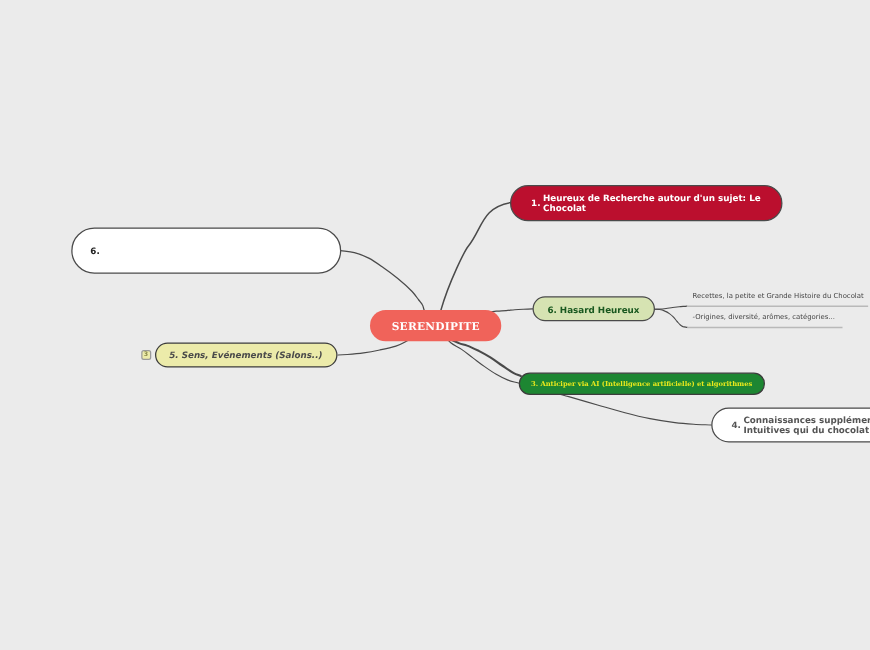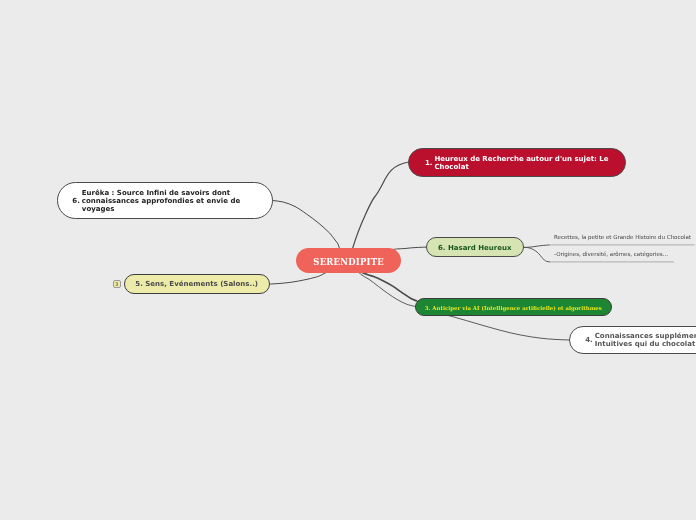--- a/index.html
+++ b/index.html
@@ -36,21 +36,21 @@
          font-family:"DejaVu Serif",serif;font-size:5.4px;}
 
   
   #node4{left:568.7px;top:325.6px;width:160px;height:28.2px;background:#fff;
          border:1px solid #4a4a4a;color:#555;font-size:7px;line-height:8.6px;
          padding:0 6px 0 15.5px;}
   #node4 .nidx{margin-right:2px;}
 
   
   #node5{left:123.6px;top:273.7px;width:146.2px;height:20px;background:#ecebaa;
-         border:1.3px solid #3c3c3c;color:#4a4a4a;justify-content:center;font-size:7px;}
+         border:1.3px solid #3c3c3c;color:#4a4a4a;justify-content:center;font-size:7px;font-style:italic;}
 
   
   #node6{left:56.5px;top:182px;width:216.2px;height:36.7px;background:#fff;
          border:1px solid #4a4a4a;color:#222;font-size:7px;line-height:8px;
          padding:0 6px 0 14.8px;}
   #node6 .nidx{margin-right:2px;}
 
   
   #badge{position:absolute;left:112.5px;top:279.5px;width:8.5px;height:8px;
          box-sizing:border-box;background:#ecebaa;border:1px solid #999;
@@ -103,20 +103,19 @@
     <span class="nidx">4.</span>
     <span class="ntext">Connaissances supplémentaires Intuitives qui du chocolat</span>
   </div>
 
   <div class="node" id="node5">
     <span class="ntext">5. Sens, Evénements (Salons..)</span>
   </div>
 
   <div class="node" id="node6">
     <span class="nidx">6.</span>
-    <span class="ntext">Eurêka : Source Infini de savoirs dont connaissances approfondies et envie de voyages</span>
   </div>
 
   <div id="badge">3</div>
 
   <div class="leaf" id="leaf1">Recettes, la petite et Grande Histoire du Chocolat</div>
   <div class="leaf" id="leaf2">-Origines, diversité, arômes, catégories...</div>
 </div>
 
 </body></html>

